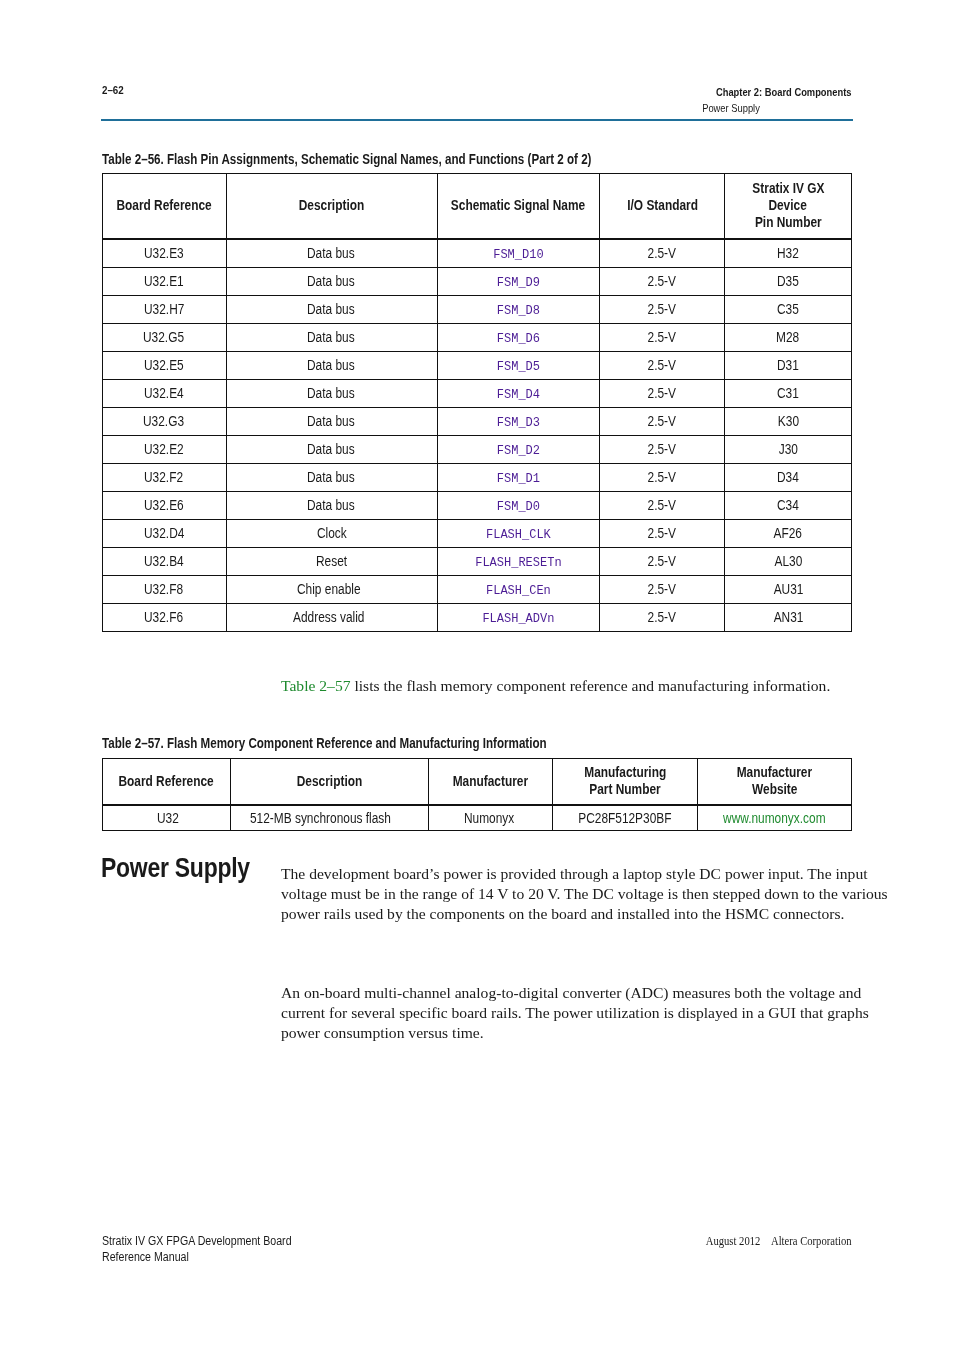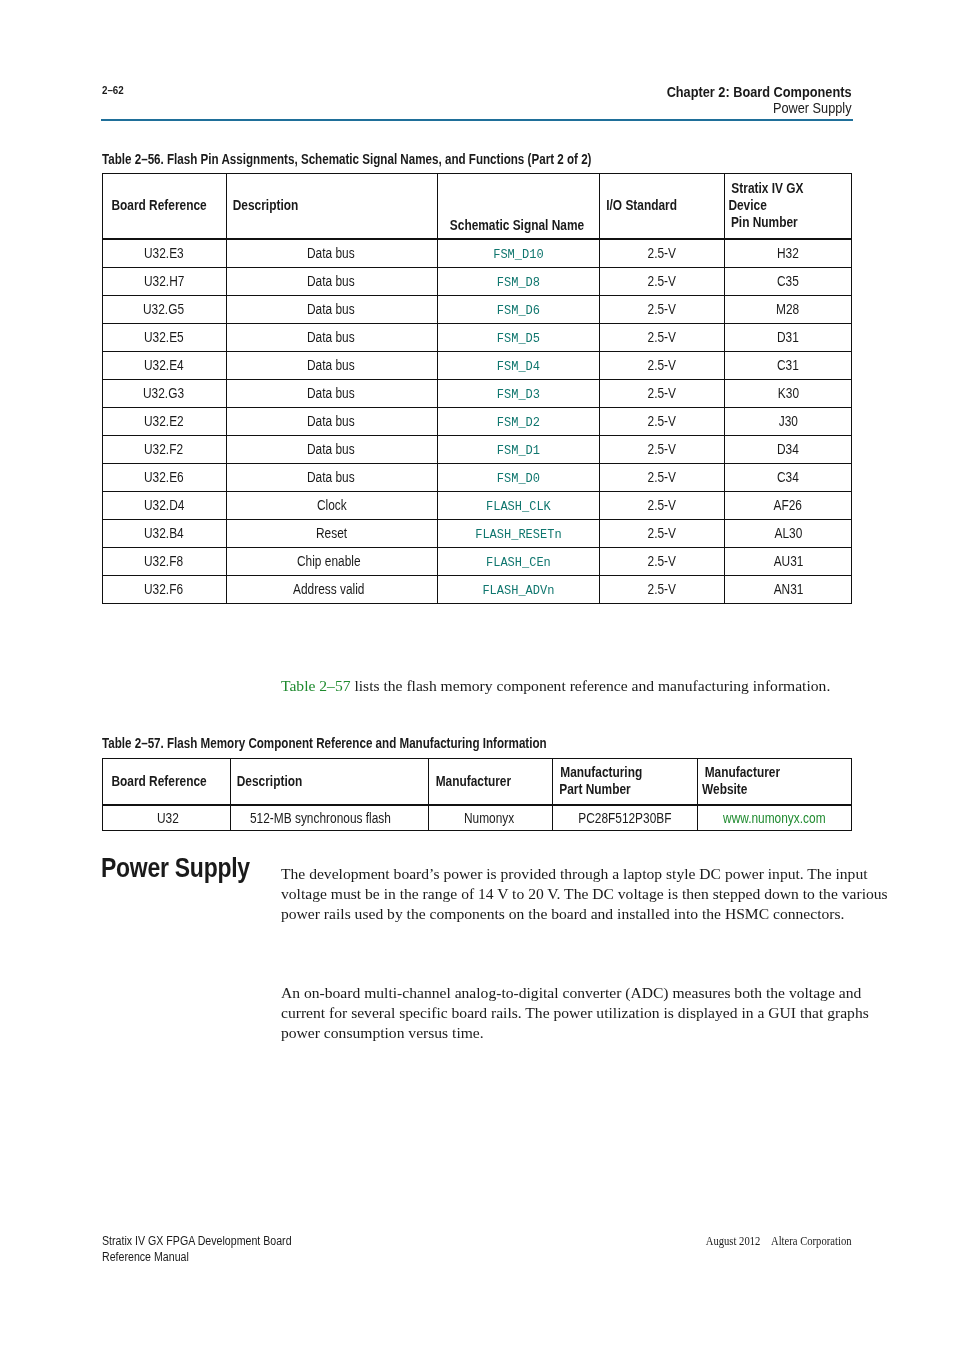--- a/index.html
+++ b/index.html
@@ -1,33 +1,33 @@
 <!DOCTYPE html>
 <html><head>
 <meta charset="utf-8">
 <style>
   html, body { margin: 0; padding: 0; background: #ffffff; }
   body { width: 954px; height: 1350px; position: relative; overflow: hidden; color: #1a1a1a; }
   .hdr-left { position: absolute; left: 102px; top: 84px; font-family: "Liberation Sans", sans-serif; font-weight: bold; font-size: 11.5px; transform: scaleX(0.85); transform-origin: left top; }
-  .hdr-right { position: absolute; right: 102px; top: 84px; text-align: right; font-family: "Liberation Sans", sans-serif; font-size: 15px; line-height: 16px; }
+  .hdr-right { position: absolute; right: 102px; top: 84px; font-family: "Liberation Sans", sans-serif; font-size: 11px; line-height: 16px; }
   .hdr-right .chap { font-weight: bold; display: inline-block; transform: scaleX(0.85); transform-origin: right top; }
   .hdr-right .sect { display: inline-block; transform: scaleX(0.85); transform-origin: right top; }
   .hdr-rule { position: absolute; left: 101px; top: 119px; width: 752px; height: 2px; background: #1f6f99; }
 
   .caption { position: absolute; left: 102px; font-family: "Liberation Sans", sans-serif; font-weight: bold; font-size: 14px; white-space: nowrap; transform: scaleX(0.83); transform-origin: left top; }
 
   table.pins { position: absolute; left: 102px; border-collapse: collapse; font-family: "Liberation Sans", sans-serif; font-size: 14px; }
   table.pins th, table.pins td { border: 1px solid #111; padding: 0; }
-  table.pins th { font-weight: bold; text-align: left; font-size: 14px; line-height: 17px; }
+  table.pins th { font-weight: bold; text-align: center; font-size: 14px; line-height: 17px; }
   table.pins th span, table.pins td span.sq { display: inline-block; transform: scaleX(0.85); }
   table.pins td { height: 24px; }
   table.pins td.l { text-align: center; padding-left: 6px; }
   table.pins td.l span.sq { transform-origin: left center; }
   table.pins td.c { text-align: center; margin-top: 7px; }
-  table.pins td.mono { text-align: center; font-family: "Liberation Mono", monospace; font-size: 12px; color: #0f766e; padding-top: 3px; }
+  table.pins td.mono { text-align: center; font-family: "Liberation Mono", monospace; font-size: 12px; color: #4c1d95; padding-top: 3px; }
   table.pins thead tr { border-bottom: 2px solid #111; }
   .link { color: #1e8a2e; }
 
   .para { position: absolute; left: 246px; width: 610px; font-family: "Liberation Serif", serif; font-size: 15.6px; line-height: 20px; color: #1a1a1a; margin-left: 35px; }
   .h1 { position: absolute; left: 101px; top: 852px; font-family: "Liberation Sans", sans-serif; font-weight: bold; font-size: 28px; transform: scaleX(0.82); transform-origin: left top; letter-spacing: -0.3px; }
 
   .ftr-left { position: absolute; left: 102px; top: 1233px; font-family: "Liberation Sans", sans-serif; font-size: 12.5px; line-height: 16px; transform: scaleX(0.85); transform-origin: left top; }
   .ftr-right { position: absolute; right: 102px; top: 1233px; font-family: Liberation Serif, serif; font-size: 12.5px; line-height: 16px; text-align: right; white-space: nowrap; }
   .ftr-right span.inner { display: inline-block; transform: scaleX(0.85); transform-origin: right top; }
 </style>
@@ -48,36 +48,43 @@
     <col style="width:124px">
       <col style="width:211px">
       <col style="width:163px">
       <col style="width:125px">
       <col style="width:127px">
   </colgroup>
   <thead>
     <tr style="height:65px;">
       <th><span>Board Reference</span></th>
       <th><span>Description</span></th>
-      <th style="vertical-align:bottom; padding-bottom:4px;"><span>Schematic Signal Name</span></th>
+      <th style="vertical-align:bottom; padding-bottom:24px;"><span>Schematic Signal Name</span></th>
       <th><span>I/O Standard</span></th>
       <th>
         <span>Stratix IV GX</span><br>
         <span>Device</span><br>
         <span>Pin Number</span>
       </th>
     </tr>
   </thead>
   <tbody id="t56-body">
       <tr>
         <td class="l"><span class="sq">U32.E3</span></td>
         <td class="l"><span class="sq">Data bus</span></td>
         <td class="mono">FSM_D10</td>
         <td class="c"><span class="sq">2.5-V</span></td>
         <td class="c"><span class="sq">H32</span></td>
+      </tr>
+      <tr>
+        <td class="l"><span class="sq">U32.E1</span></td>
+        <td class="l"><span class="sq">Data bus</span></td>
+        <td class="mono">FSM_D9</td>
+        <td class="c"><span class="sq">2.5-V</span></td>
+        <td class="c"><span class="sq">D35</span></td>
       </tr>
       <tr>
         <td class="l"><span class="sq">U32.H7</span></td>
         <td class="l"><span class="sq">Data bus</span></td>
         <td class="mono">FSM_D8</td>
         <td class="c"><span class="sq">2.5-V</span></td>
         <td class="c"><span class="sq">C35</span></td>
       </tr>
       <tr>
         <td class="l"><span class="sq">U32.G5</span></td>

